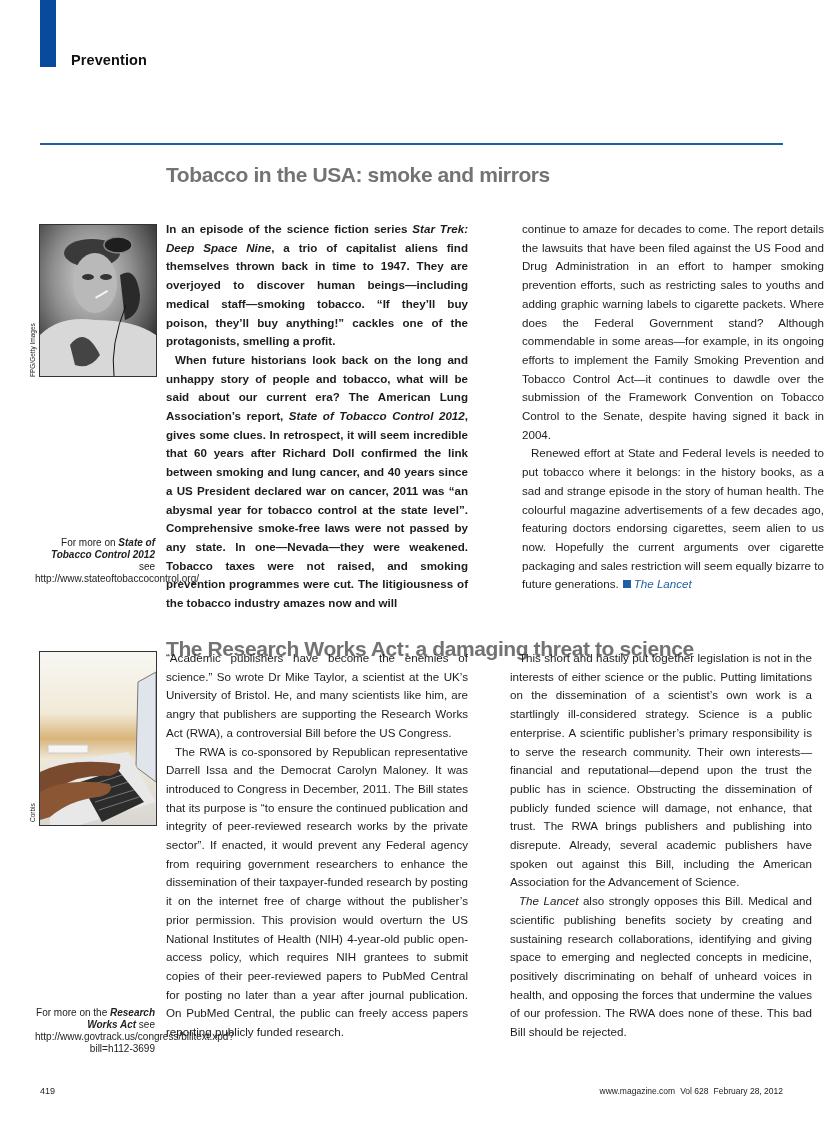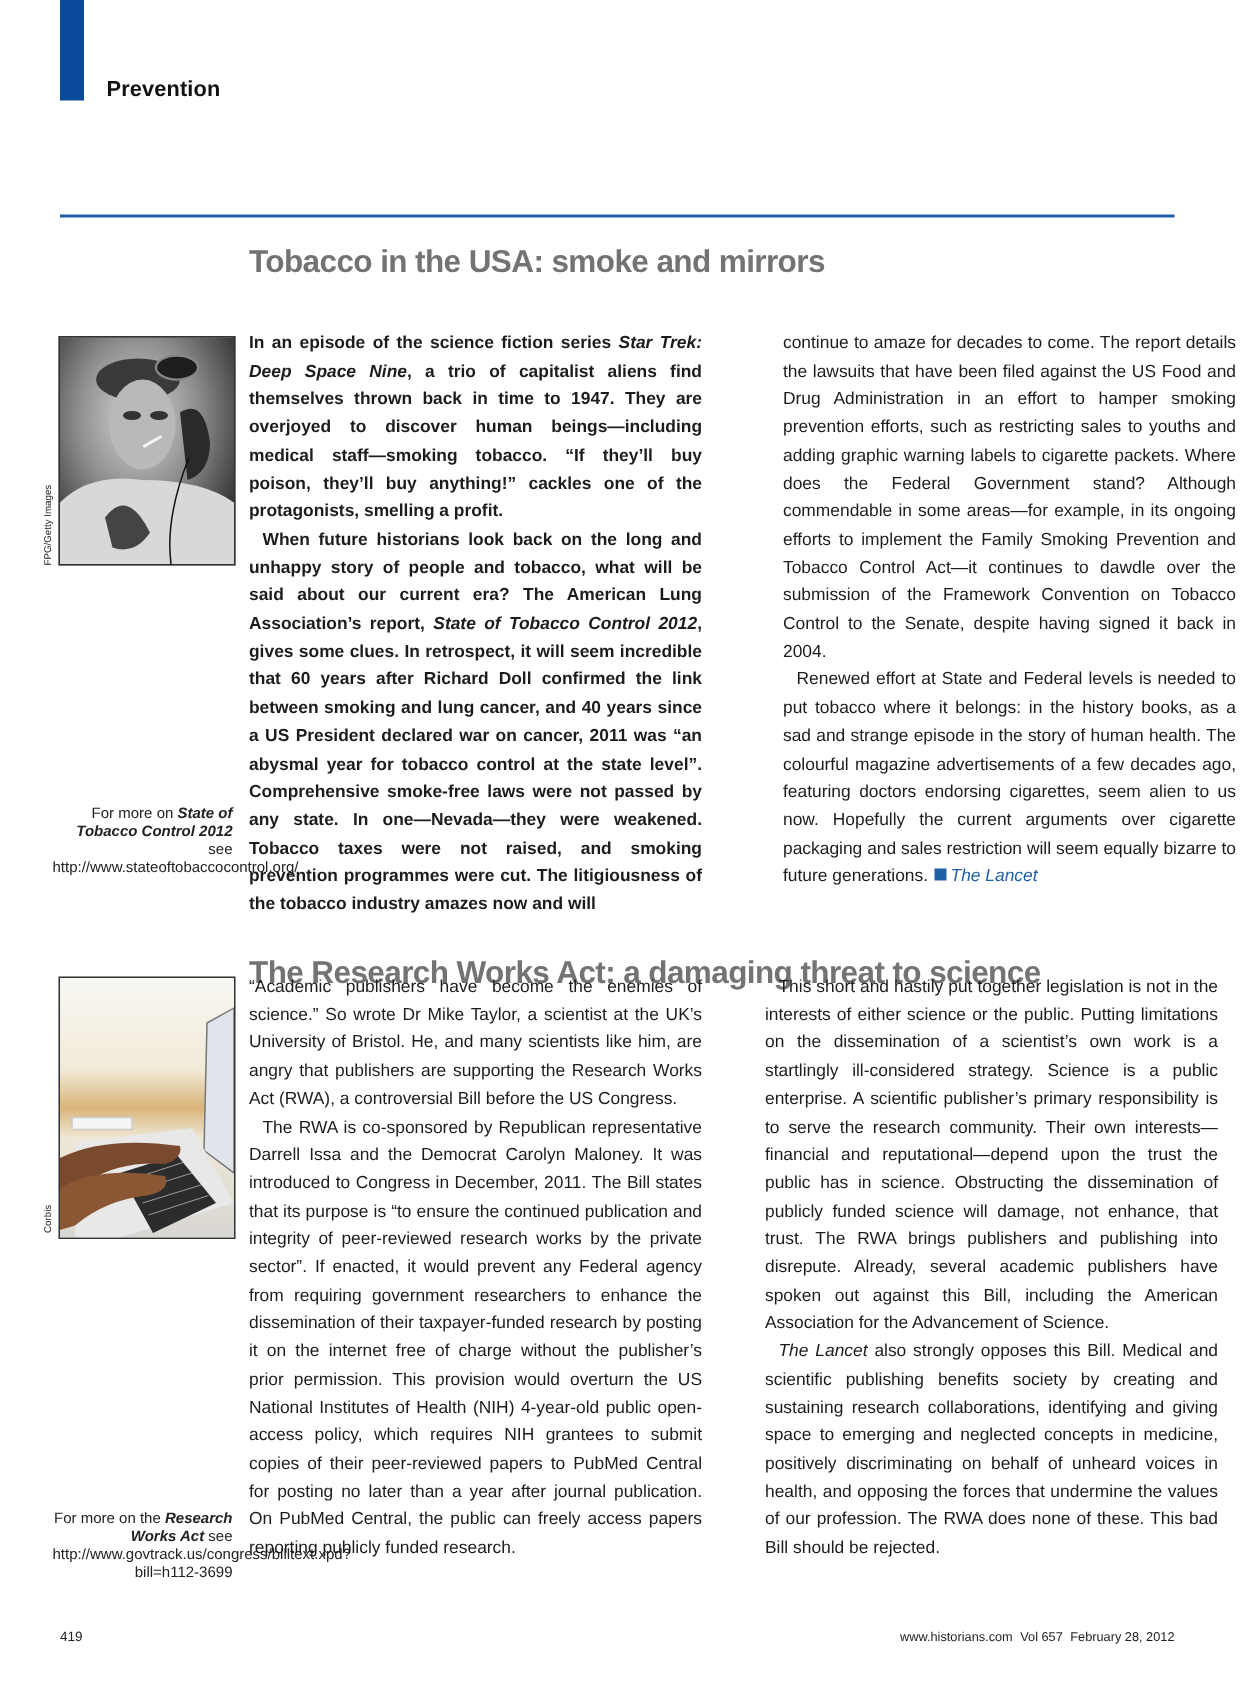--- a/index.html
+++ b/index.html
@@ -112,14 +112,14 @@
   <p class="indent">The RWA is co-sponsored by Republican representative Darrell Issa and the Democrat Carolyn Maloney. It was introduced to Congress in December, 2011. The Bill states that its purpose is “to ensure the continued publication and integrity of peer-reviewed research works by the private sector”. If enacted, it would prevent any Federal agency from requiring government researchers to enhance the dissemination of their taxpayer-funded research by posting it on the internet free of charge without the publisher’s prior permission. This provision would overturn the US National Institutes of Health (NIH) 4-year-old public open-access policy, which requires NIH grantees to submit copies of their peer-reviewed papers to PubMed Central for posting no later than a year after journal publication. On PubMed Central, the public can freely access papers reporting publicly funded research.</p>
 </div>
 
 <div class="col" style="left:482px;top:649px;margin-left:28px;">
   <p class="indent">This short and hastily put together legislation is not in the interests of either science or the public. Putting limitations on the dissemination of a scientist’s own work is a startlingly ill-considered strategy. Science is a public enterprise. A scientific publisher’s primary responsibility is to serve the research community. Their own interests—financial and reputational—depend upon the trust the public has in science. Obstructing the dissemination of publicly funded science will damage, not enhance, that trust. The RWA brings publishers and publishing into disrepute. Already, several academic publishers have spoken out against this Bill, including the American Association for the Advancement of Science.</p>
   <p class="indent"><i>The Lancet</i><span> also strongly opposes this Bill. Medical and scientific publishing benefits society by creating and sustaining research collaborations, identifying and giving space to emerging and neglected concepts in medicine, positively discriminating on behalf of unheard voices in health, and opposing the forces that undermine the values of our profession. The RWA does none of these. This bad Bill should be rejected.</span></p>
 </div>
 
 <div class="footer-page">419</div>
 <div class="footer-right">
-  <span>www.historians.com</span><span>Vol 657</span><span>February 28, 2012</span>
+  <span>www.magazine.com</span><span>Vol 628</span><span>February 28, 2012</span>
 </div>
 
 </body></html>

